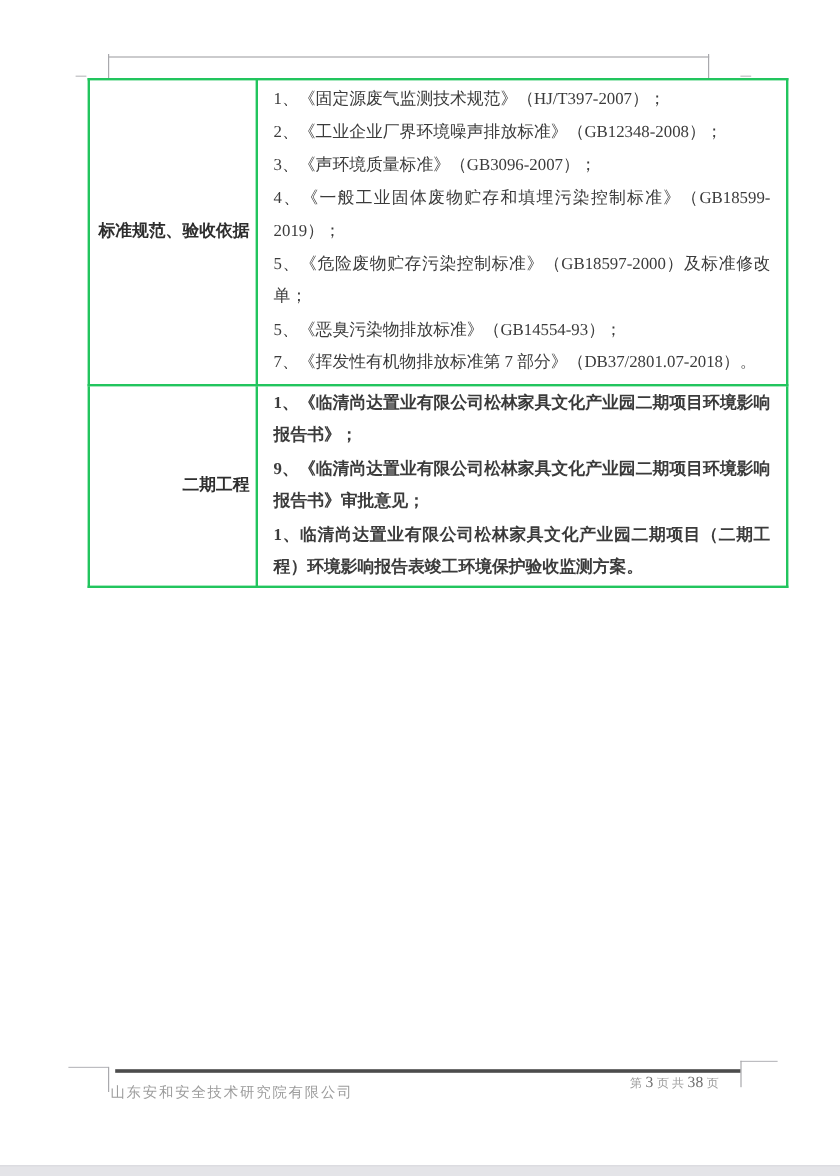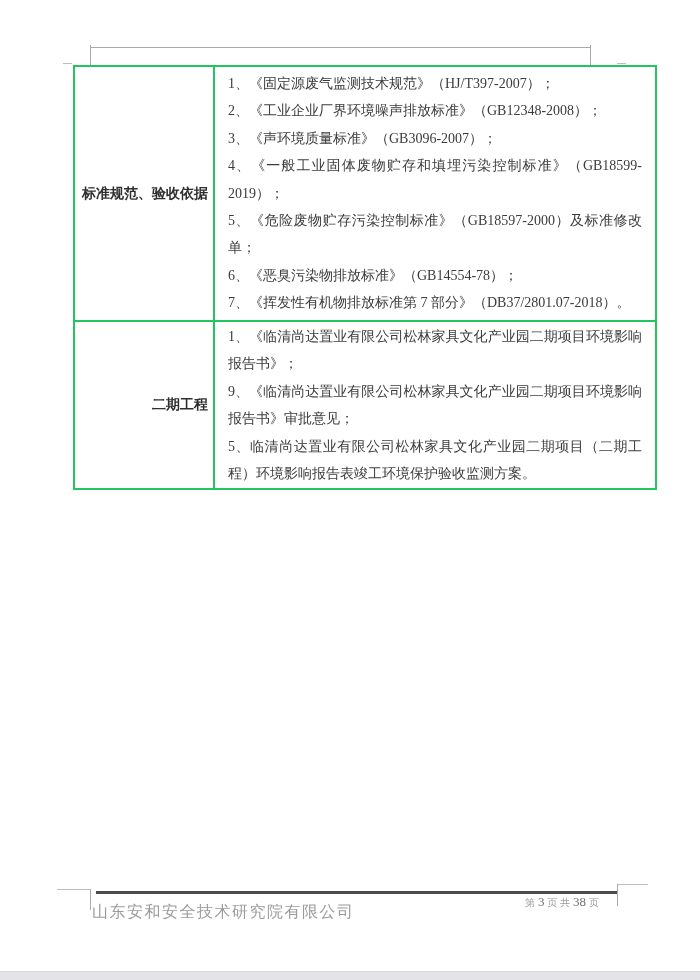--- a/index.html
+++ b/index.html
@@ -72,21 +72,21 @@
     font-size: 14px;
     line-height: 26px;
     color: #2e2e2e;
     padding: 0 5px;
   }
   .content-cell {
     width: 414px;
     vertical-align: top;
     padding: 3px 13px 0 13px;
   }
-  .row-basis .content-cell { padding-top: 1px; }
+  .row-basis .content-cell { padding-top: 1px; font-weight: bold; }
   .content-cell p {
     margin: 0;
     font-size: 14px;
     line-height: 27.4px;
     color: #3b3b3b;
     text-align: justify;
     text-justify: inter-ideograph;
   }
   .row-standards .content-cell { height: 250px; }
   .row-basis     .content-cell { height: 165px; }
@@ -101,21 +101,21 @@
     background: #4c4c4c;
   }
   .footer-mark-left-h  { left: 57px;  top: 889px; width: 33px; }
   .footer-mark-left-v  { left: 90px;  top: 889px; height: 21px; }
   .footer-mark-right-h { left: 617px; top: 884px; width: 31px; }
   .footer-mark-right-v { left: 617px; top: 884px; height: 22px; }
   .footer-company {
     position: absolute;
     left: 92px;
     top: 902px;
-    font-size: 16px;
+    font-size: 12px;
     letter-spacing: 1.5px;
     color: #9c9c9c;
     white-space: nowrap;
   }
   .footer-pageinfo {
     position: absolute;
     right: 101px;
     top: 894px;
     color: #9c9c9c;
     font-size: 10px;
@@ -152,30 +152,30 @@
   <table class="doc-table">
     <tbody>
         <tr class="row-standards">
       <td class="label-cell">标准规范、验收依据</td>
       <td class="content-cell">
         <p>1、《固定源废气监测技术规范》（HJ/T397-2007）；</p>
         <p>2、《工业企业厂界环境噪声排放标准》（GB12348-2008）；</p>
         <p>3、《声环境质量标准》（GB3096-2007）；</p>
         <p>4、《一般工业固体废物贮存和填埋污染控制标准》（GB18599-2019）；</p>
         <p>5、《危险废物贮存污染控制标准》（GB18597-2000）及标准修改单；</p>
-        <p>6、《恶臭污染物排放标准》（GB14554-78）；</p>
+        <p>5、《恶臭污染物排放标准》（GB14554-93）；</p>
         <p>7、《挥发性有机物排放标准第 7 部分》（DB37/2801.07-2018）。</p>
       </td>
     </tr>
     <tr class="row-basis">
       <td class="label-cell">二期工程</td>
       <td class="content-cell">
         <p>1、《临清尚达置业有限公司松林家具文化产业园二期项目环境影响报告书》；</p>
         <p>9、《临清尚达置业有限公司松林家具文化产业园二期项目环境影响报告书》审批意见；</p>
-        <p>5、临清尚达置业有限公司松林家具文化产业园二期项目（二期工程）环境影响报告表竣工环境保护验收监测方案。</p>
+        <p>1、临清尚达置业有限公司松林家具文化产业园二期项目（二期工程）环境影响报告表竣工环境保护验收监测方案。</p>
       </td>
     </tr>
   </tbody>
     </table>
 
   <div class="htick footer-mark-left-h"></div>
   <div class="vtick footer-mark-left-v"></div>
   <div class="htick footer-mark-right-h"></div>
   <div class="vtick footer-mark-right-v"></div>
   <div class="footer-rule"></div>

